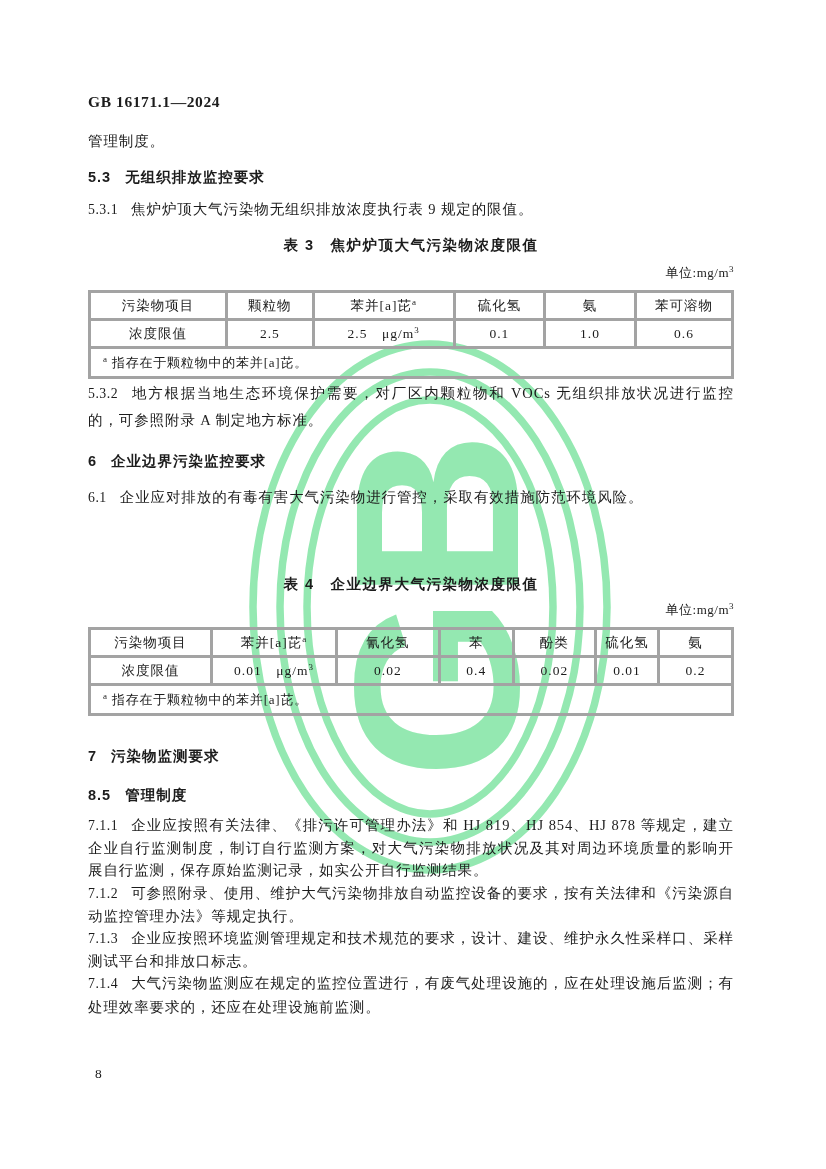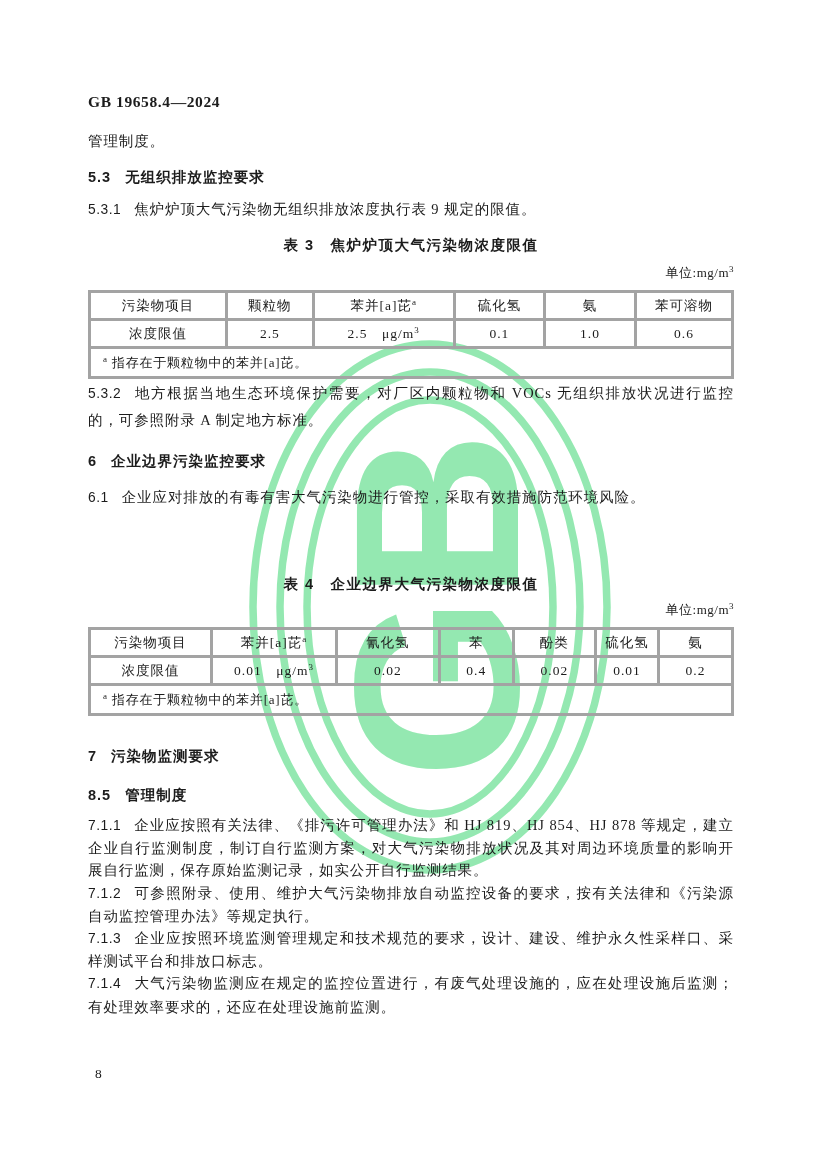--- a/index.html
+++ b/index.html
@@ -23,21 +23,21 @@
   }
   .body-text {
     font-size:14.5px;
     line-height:27px;
     letter-spacing:0.9px;
     text-align:justify;
   }
   .sec7 .body-text, .sec7 { line-height:22.2px; }
   .sec7 p { margin:0; }
   .pnum {
-    font-family:Liberation Sans, sans-serif;
+    font-family:Liberation Serif, serif;
     font-size:13.8px;
     letter-spacing:0.5px;
     margin-right:13px;
   }
   .heading {
     font-family:"Liberation Sans","DejaVu Sans",sans-serif;
     font-weight:bold;
     font-size:14.5px;
     letter-spacing:1px;
   }
@@ -95,21 +95,21 @@
     <g opacity="0.82">
       <ellipse cx="430" cy="607" rx="177" ry="263" fill="none" stroke-width="7.5" stroke="#7de4a0"></ellipse>
       <ellipse cx="430" cy="607" rx="150" ry="235" fill="none" stroke-width="7.5" stroke="#7de4a0"></ellipse>
       <ellipse cx="430" cy="607" rx="123" ry="207" fill="none" stroke-width="7.5" stroke="#7de4a0"></ellipse>
       <text transform="translate(436,607) rotate(-90)" text-anchor="middle" dy="82" font-family="Liberation Sans, DejaVu Sans, sans-serif" font-weight="bold" font-size="234" letter-spacing="-4" fill="#7de4a0">GB</text>
     </g>
   </svg>
 
   <div class="content">
 
-    <div class="abs doc-number" style="top:93px;">GB 19658.4—2024</div>
+    <div class="abs doc-number" style="top:93px;">GB 16171.1—2024</div>
 
     <div class="abs body-text" style="top:128px;">管理制度。</div>
 
     <div class="abs heading" style="top:168px;">
       <span class="hnum">5.3</span><span>无组织排放监控要求</span>
     </div>
 
     <div class="abs body-text" style="top:196px;">
       <span class="pnum">5.3.1</span><span>焦炉炉顶大气污染物无组织排放浓度执行表 9 规定的限值。</span>
     </div>

